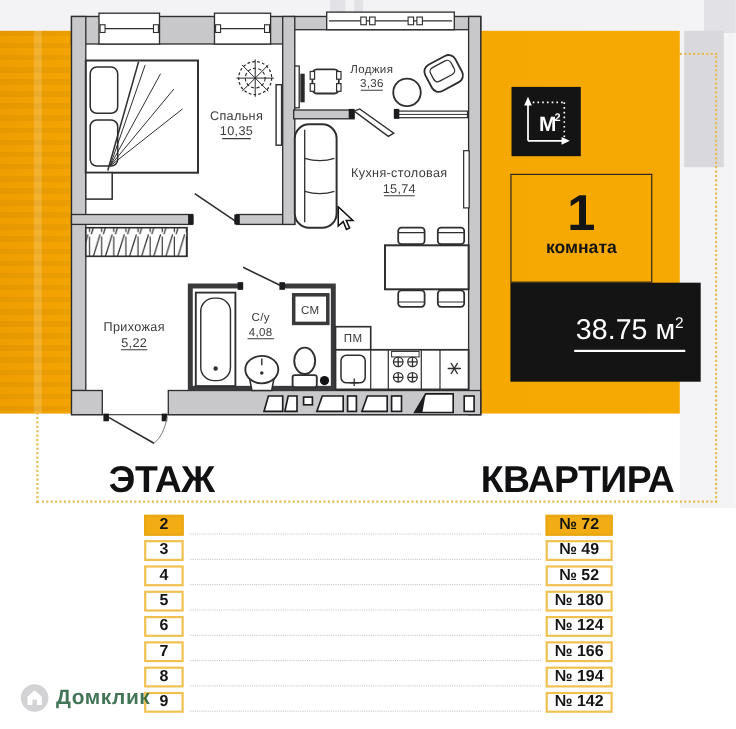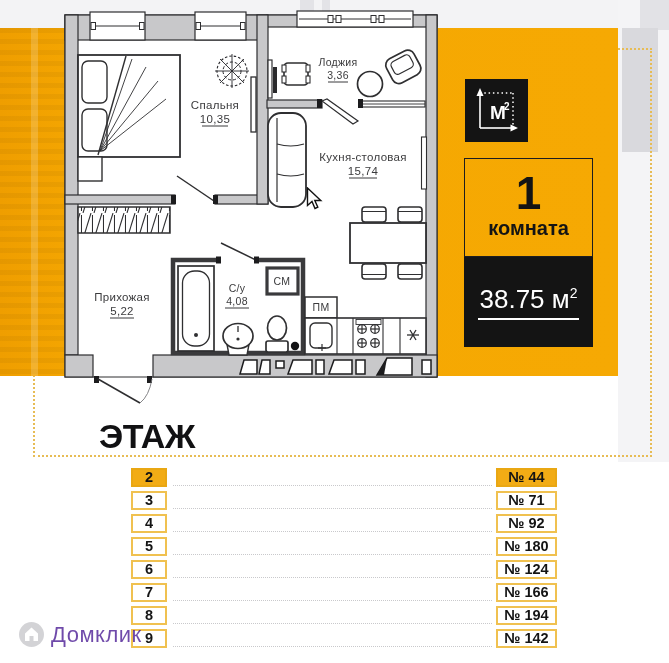--- a/index.html
+++ b/index.html
@@ -27,44 +27,44 @@
   .sm{font-size:10.5px;}
   .ul{stroke:#3b3b3d;stroke-width:1;}
 
   
   .m2-badge{position:absolute;left:465px;top:79px;width:63px;height:63px;background:#141414;}
   .badge-m{font-size:19px;font-weight:700;fill:#ffffff;}
   .badge-sup{font-size:10px;font-weight:700;fill:#ffffff;}
   .room-card{position:absolute;left:464px;top:158px;width:129px;height:99px;box-sizing:border-box;
              border:1.5px solid #1d1d1f;text-align:center;}
   .room-card .count{margin-top:11px;font-size:46px;line-height:1;font-weight:800;color:#141414;}
-  .room-card .count-label{margin-top:1px;font-size:20px;font-weight:700;color:#141414;}
+  .room-card .count-label{margin-top:1px;font-size:16px;font-weight:700;color:#141414;}
   .area-card{position:absolute;left:464px;top:257px;width:129px;height:90px;background:#141414;
-             display:flex;align-items:center;justify-content:center;}
+             display:flex;align-items:center;justify-content:center;padding-left:44px;}
   .area-card .area{color:#ffffff;font-size:26px;font-weight:500;
                    border-bottom:2px solid #ffffff;padding:0 2px 3px 2px;white-space:nowrap;}
   .area-card sup{font-size:14px;}
 
   
   .hdr{position:absolute;top:417px;font-size:34px;font-weight:800;color:#111113;
        text-align:center;letter-spacing:-0.5px;}
   .hdr-floor{left:57px;width:180px;}
   .hdr-apt{left:425px;width:200px;}
   .row{position:absolute;left:0;width:669px;height:20px;}
   .cell{position:absolute;top:0;height:19px;box-sizing:border-box;border:2px solid #f0c150;
         background:#ffffff;color:#141414;font-size:14.5px;font-weight:700;line-height:15px;
         text-align:center;}
   .fbox{left:131px;width:36px;}
   .abox{left:496px;width:61px;}
   .leader{position:absolute;left:173px;top:17px;width:319px;border-top:1.5px dotted #c9c9cc;}
   .row.hl .cell{background:#f2ac15;border-color:#e9a713;}
 
   
   .watermark{position:absolute;left:18px;top:621px;display:flex;align-items:center;gap:6px;opacity:.8;}
-  .wm-text{font-size:22px;font-weight:400;color:#4c1d95;letter-spacing:.5px;}
+  .wm-text{font-size:19px;font-weight:700;color:#14532d;letter-spacing:.5px;}
 
   .cursor{position:absolute;left:306px;top:187px;}
 </style>
 </head>
 <body>
 
 <div class="stage">
 
   <div class="top-strip">
     <div class="streak" style="left:300px;top:0;width:14px;height:30px;"></div>
@@ -314,35 +314,36 @@
   <div class="room-card">
     <div class="count">1</div>
     <div class="count-label">комната</div>
   </div>
 
   <div class="area-card">
     <span class="area"><span>38.75 м</span><sup>2</sup></span>
   </div>
 
   <div class="hdr hdr-floor">ЭТАЖ</div>
+  <div class="hdr hdr-apt">КВАРТИРА</div>
 
   <div class="row hl" style="top:468px">
     <div class="cell fbox">2</div>
     <div class="leader"></div>
-    <div class="cell abox">№ 44</div>
+    <div class="cell abox">№ 72</div>
   </div>
   <div class="row" style="top:491px">
     <div class="cell fbox">3</div>
     <div class="leader"></div>
-    <div class="cell abox">№ 71</div>
+    <div class="cell abox">№ 49</div>
   </div>
   <div class="row" style="top:514px">
     <div class="cell fbox">4</div>
     <div class="leader"></div>
-    <div class="cell abox">№ 92</div>
+    <div class="cell abox">№ 52</div>
   </div>
   <div class="row" style="top:537px">
     <div class="cell fbox">5</div>
     <div class="leader"></div>
     <div class="cell abox">№ 180</div>
   </div>
   <div class="row" style="top:560px">
     <div class="cell fbox">6</div>
     <div class="leader"></div>
     <div class="cell abox">№ 124</div>

